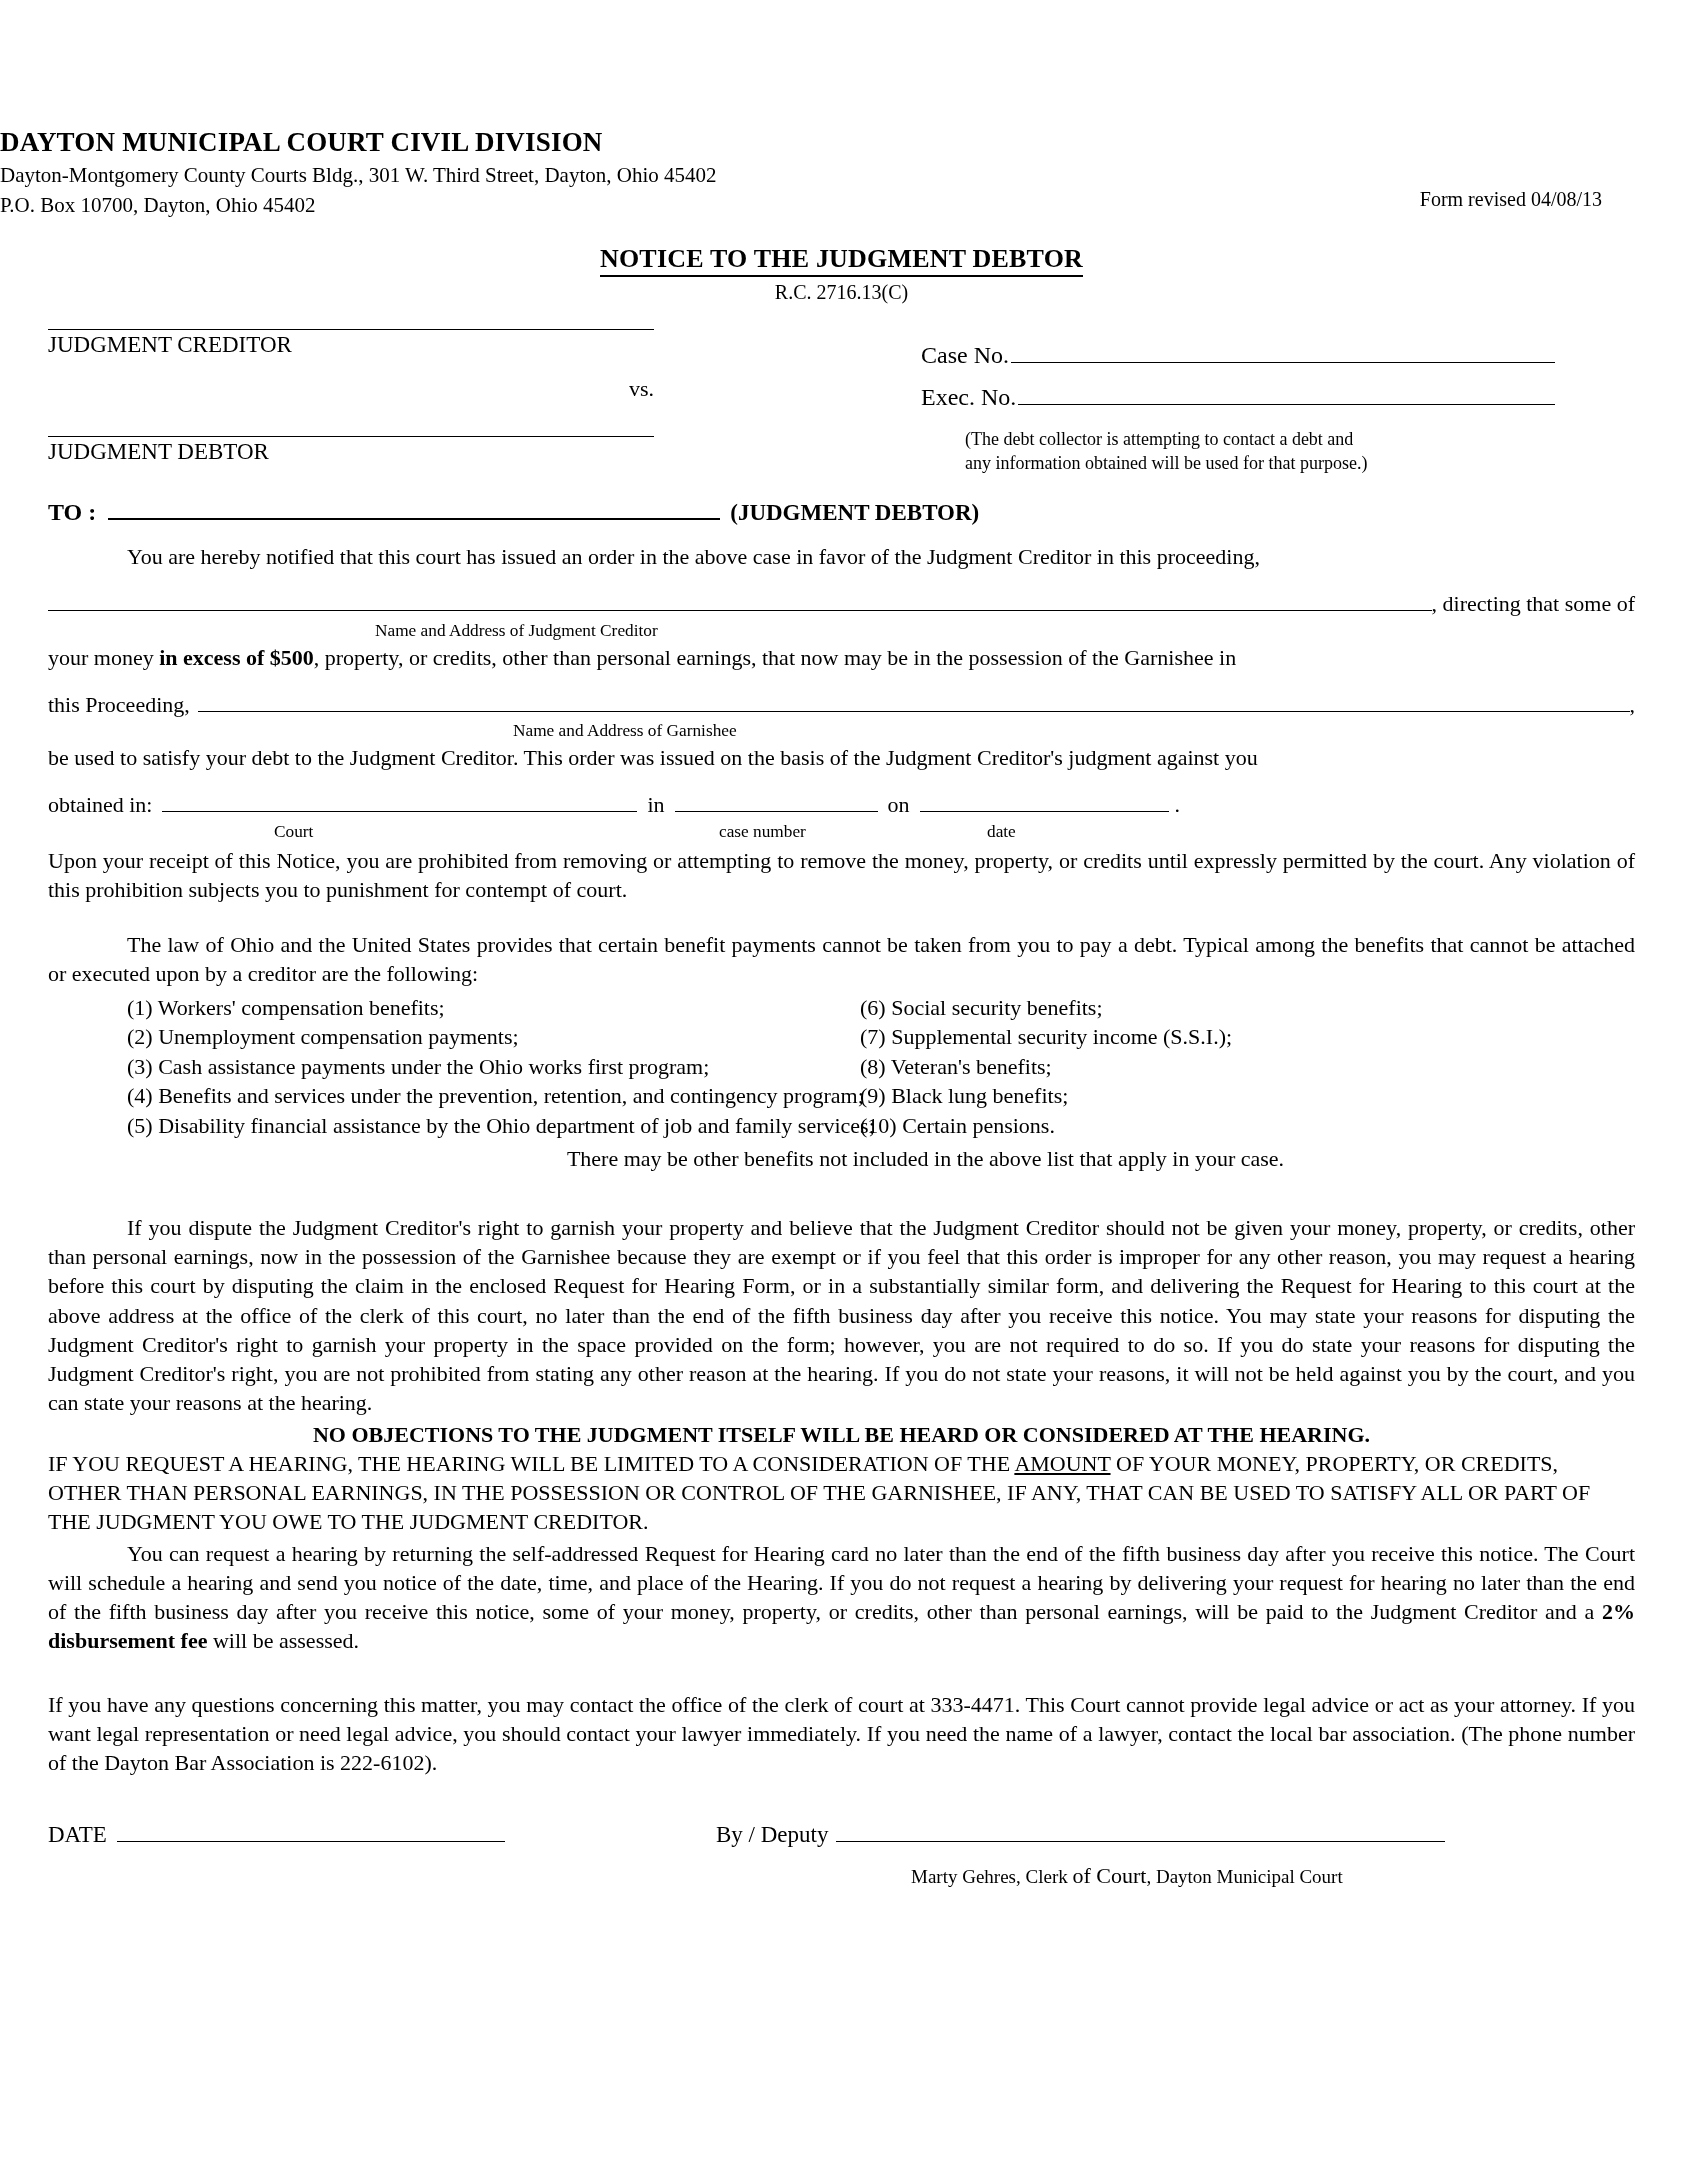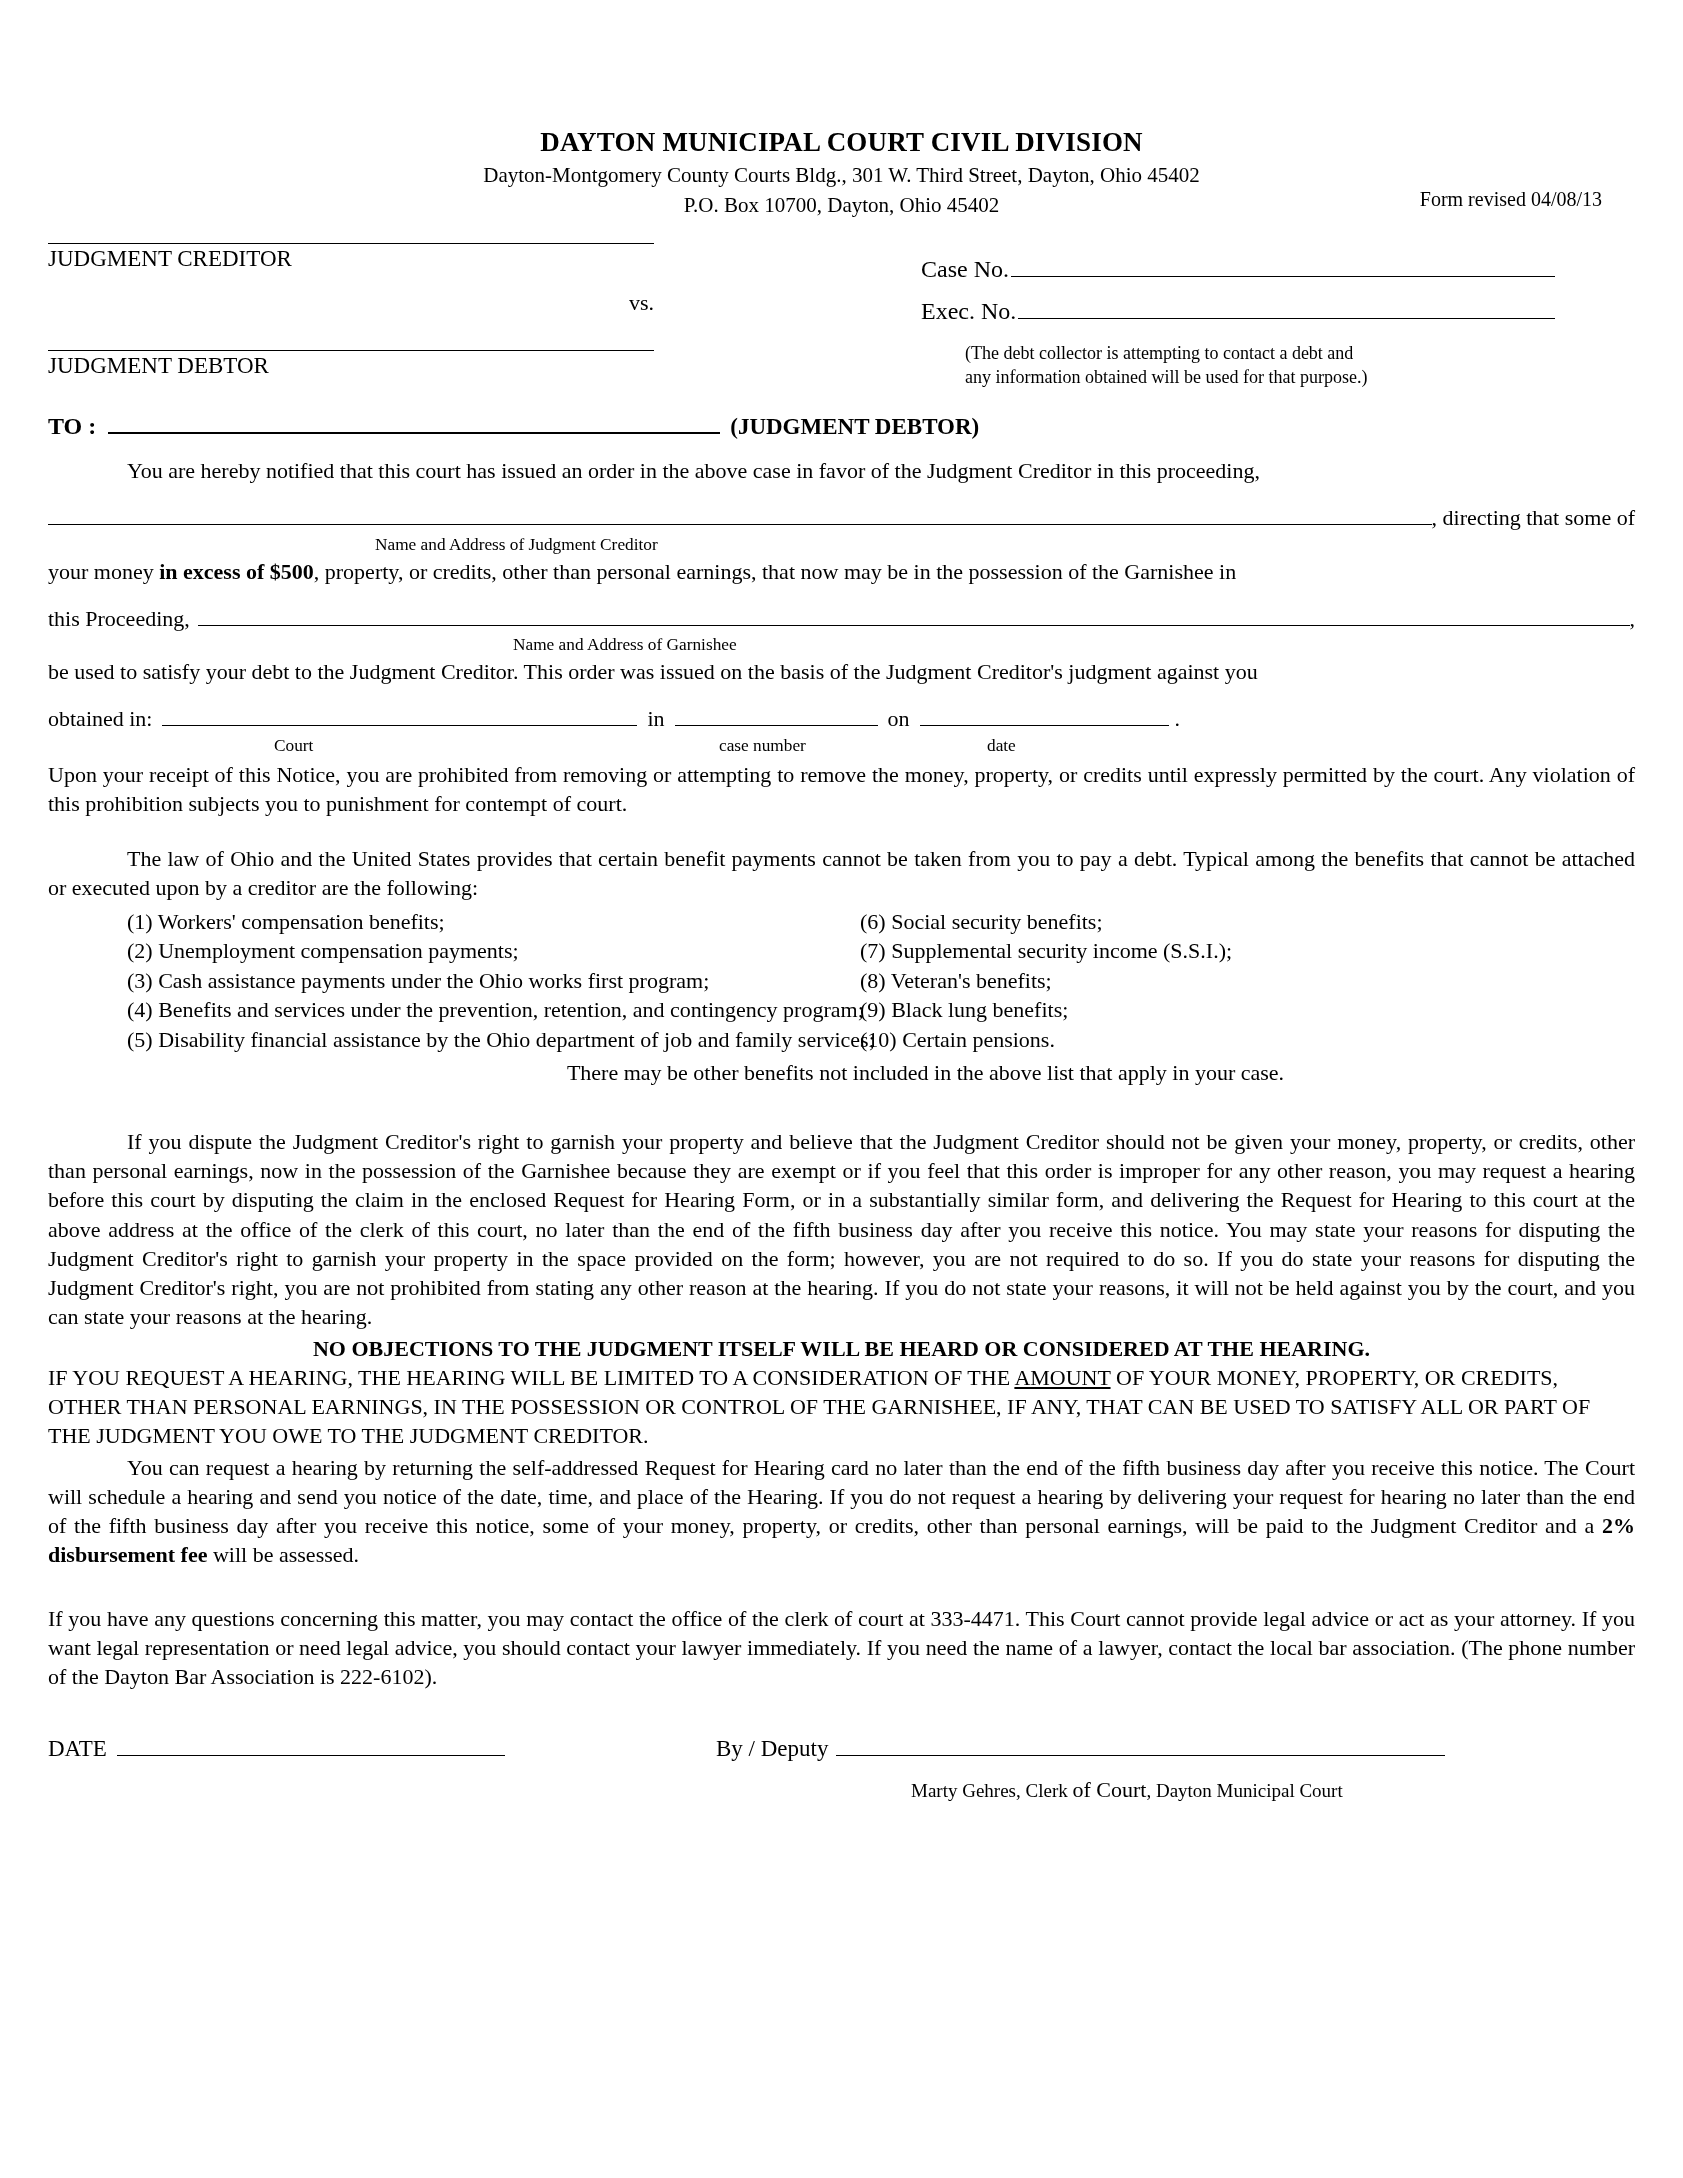--- a/index.html
+++ b/index.html
@@ -19,21 +19,20 @@
   .page {
     position: absolute;
     left: 0; top: 0;
     width: 1683px;
     height: 2178px;
     box-sizing: border-box;
     padding: 0;
   }
   
   .hdr {
-    text-align: center;
     margin-top: 127px;
   }
   .hdr-title {
     font-weight: bold;
     font-size: 27px;
     letter-spacing: 0.2px;
   }
   .hdr-line {
     font-size: 21px;
     margin-top: 5px;
@@ -275,20 +274,24 @@
 
 <div class="page">
 
   <div class="hdr">
     <div class="hdr-title">DAYTON MUNICIPAL COURT CIVIL DIVISION</div>
     <div class="hdr-line">Dayton-Montgomery County Courts Bldg., 301 W. Third Street, Dayton, Ohio 45402</div>
     <div class="hdr-line">P.O. Box 10700, Dayton, Ohio 45402</div>
   </div>
   <div class="form-rev">Form  revised  04/08/13</div>
 
+  <div class="doc-title-wrap">
+    <div class="doc-title">NOTICE TO THE JUDGMENT DEBTOR</div>
+    <div class="doc-sub">R.C. 2716.13(C)</div>
+  </div>
 
   <div class="caption">
     <div class="cap-left">
       <div class="cap-rule"></div>
       <div class="cap-label">JUDGMENT CREDITOR</div>
     </div>
     <div class="cap-vs">vs.</div>
     <div class="cap-left2">
       <div class="cap-rule"></div>
       <div class="cap-label">JUDGMENT DEBTOR</div>

